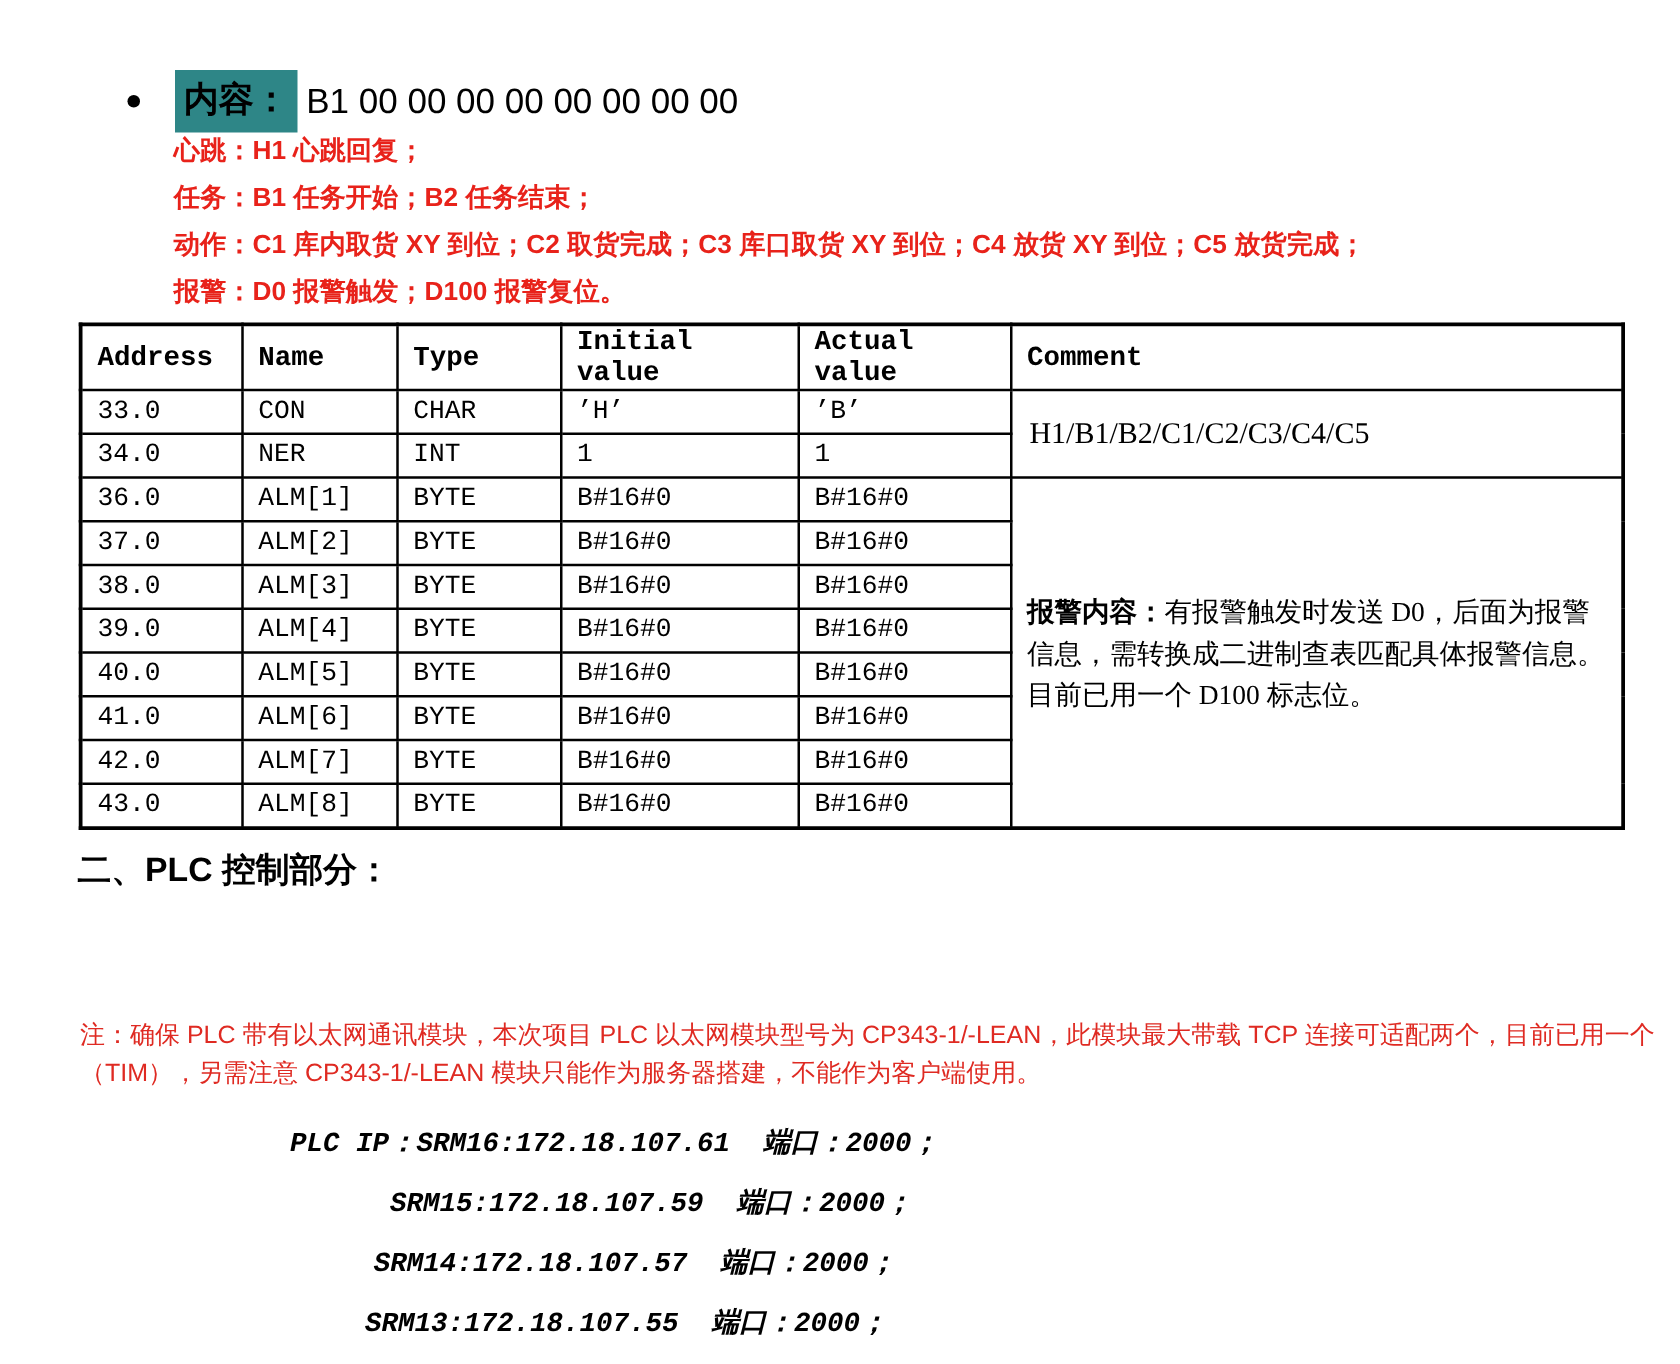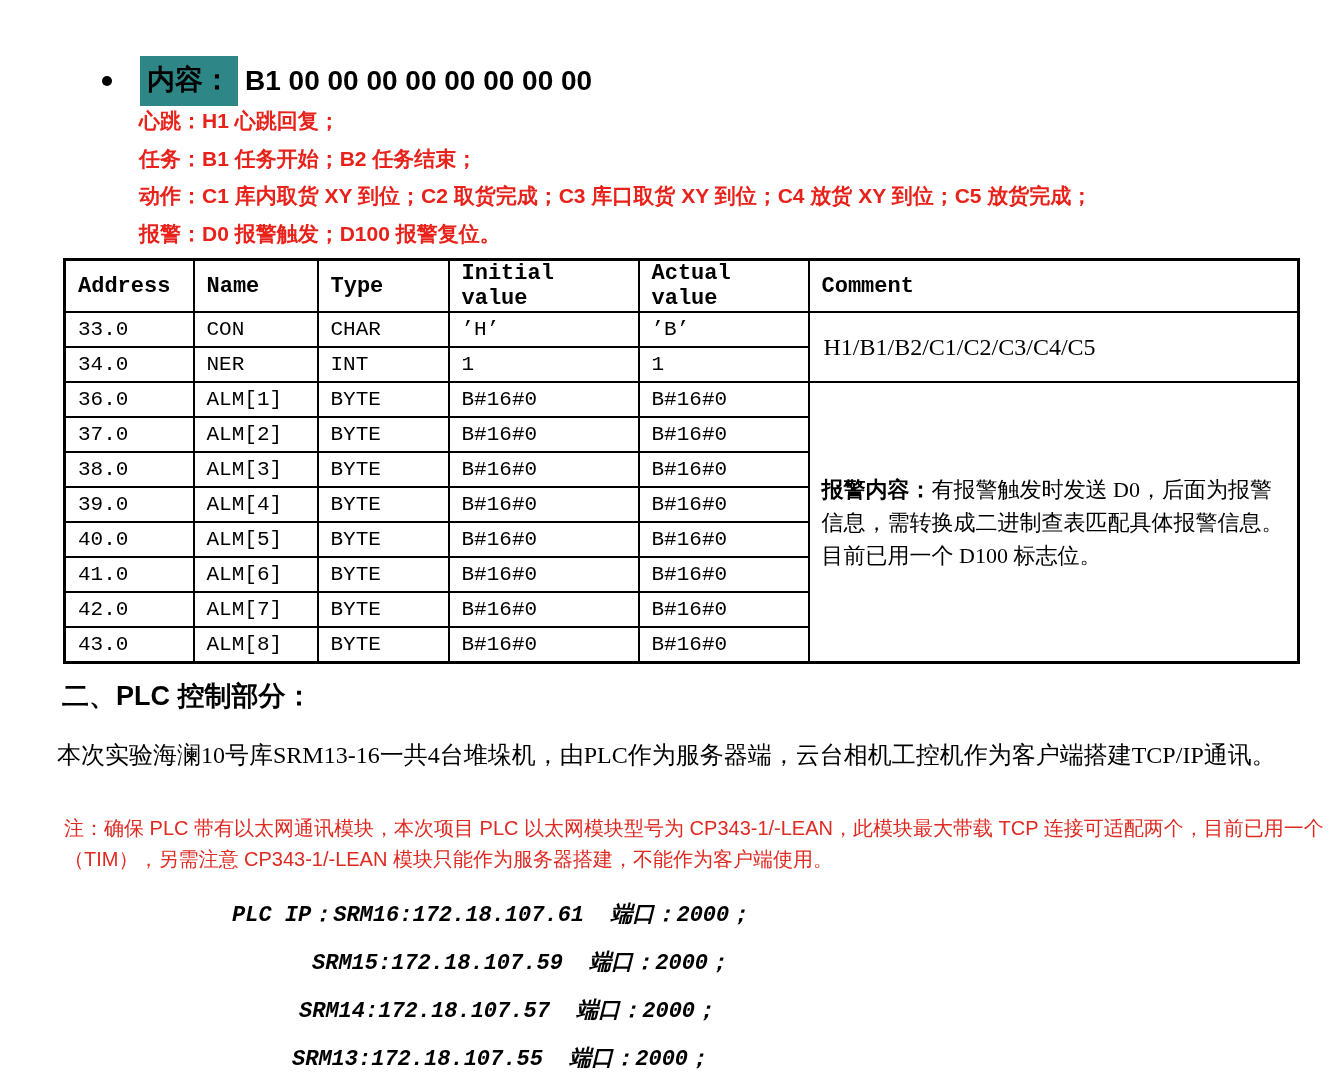--- a/index.html
+++ b/index.html
@@ -8,21 +8,21 @@
     font-family:"Liberation Sans", sans-serif; color:#000; overflow:hidden;
   }
 
   
   .bullet-item { position:absolute; left:102px; top:56px; display:flex; align-items:center; }
   .bullet-dot { width:10px; height:10px; border-radius:50%; background:#000; margin-right:28px; flex:0 0 auto; }
   .bullet-hl {
     background:#2e8687; color:#000; font-weight:bold; font-size:28px;
     padding:5px 7px 7px 7px; white-space:pre;
   }
-  .bullet-val { font-weight:bold; font-size:28px; margin-left:7px; white-space:pre; }
+  .bullet-val { font-weight:normal; font-size:28px; margin-left:7px; white-space:pre; }
 
   
   .red-block { position:absolute; left:139px; top:102px; color:#e8221a; font-weight:bold; }
   .red-line { font-size:21px; line-height:37.5px; white-space:pre; }
 
   
   table.var-table {
     position:absolute; left:63px; top:258px; width:1234px;
     border-collapse:collapse; table-layout:fixed;
     font-family:"Liberation Mono", monospace; font-size:21px;
@@ -173,21 +173,20 @@
       <td>ALM[8]</td>
       <td>BYTE</td>
       <td>B#16#0</td>
       <td>B#16#0</td>
     </tr>
   </tbody>
     </table>
 
   <div class="section-heading">二、PLC 控制部分：</div>
 
-  <div class="body-paragraph">本次实验海澜10号库SRM13-16一共4台堆垛机，由PLC作为服务器端，云台相机工控机作为客户端搭建TCP/IP通讯。</div>
 
   <div class="note-paragraph">注：确保 PLC 带有以太网通讯模块，本次项目 PLC 以太网模块型号为 CP343-1/-LEAN，此模块最大带载 TCP 连接可适配两个，目前已用一个（TIM），另需注意 CP343-1/-LEAN 模块只能作为服务器搭建，不能作为客户端使用。</div>
 
   <div class="plc-line plc-1">PLC IP：SRM16:172.18.107.61  端口：2000；</div>
   <div class="plc-line plc-2">SRM15:172.18.107.59  端口：2000；</div>
   <div class="plc-line plc-3">SRM14:172.18.107.57  端口：2000；</div>
   <div class="plc-line plc-4">SRM13:172.18.107.55  端口：2000；</div>
 
 </div>
 

